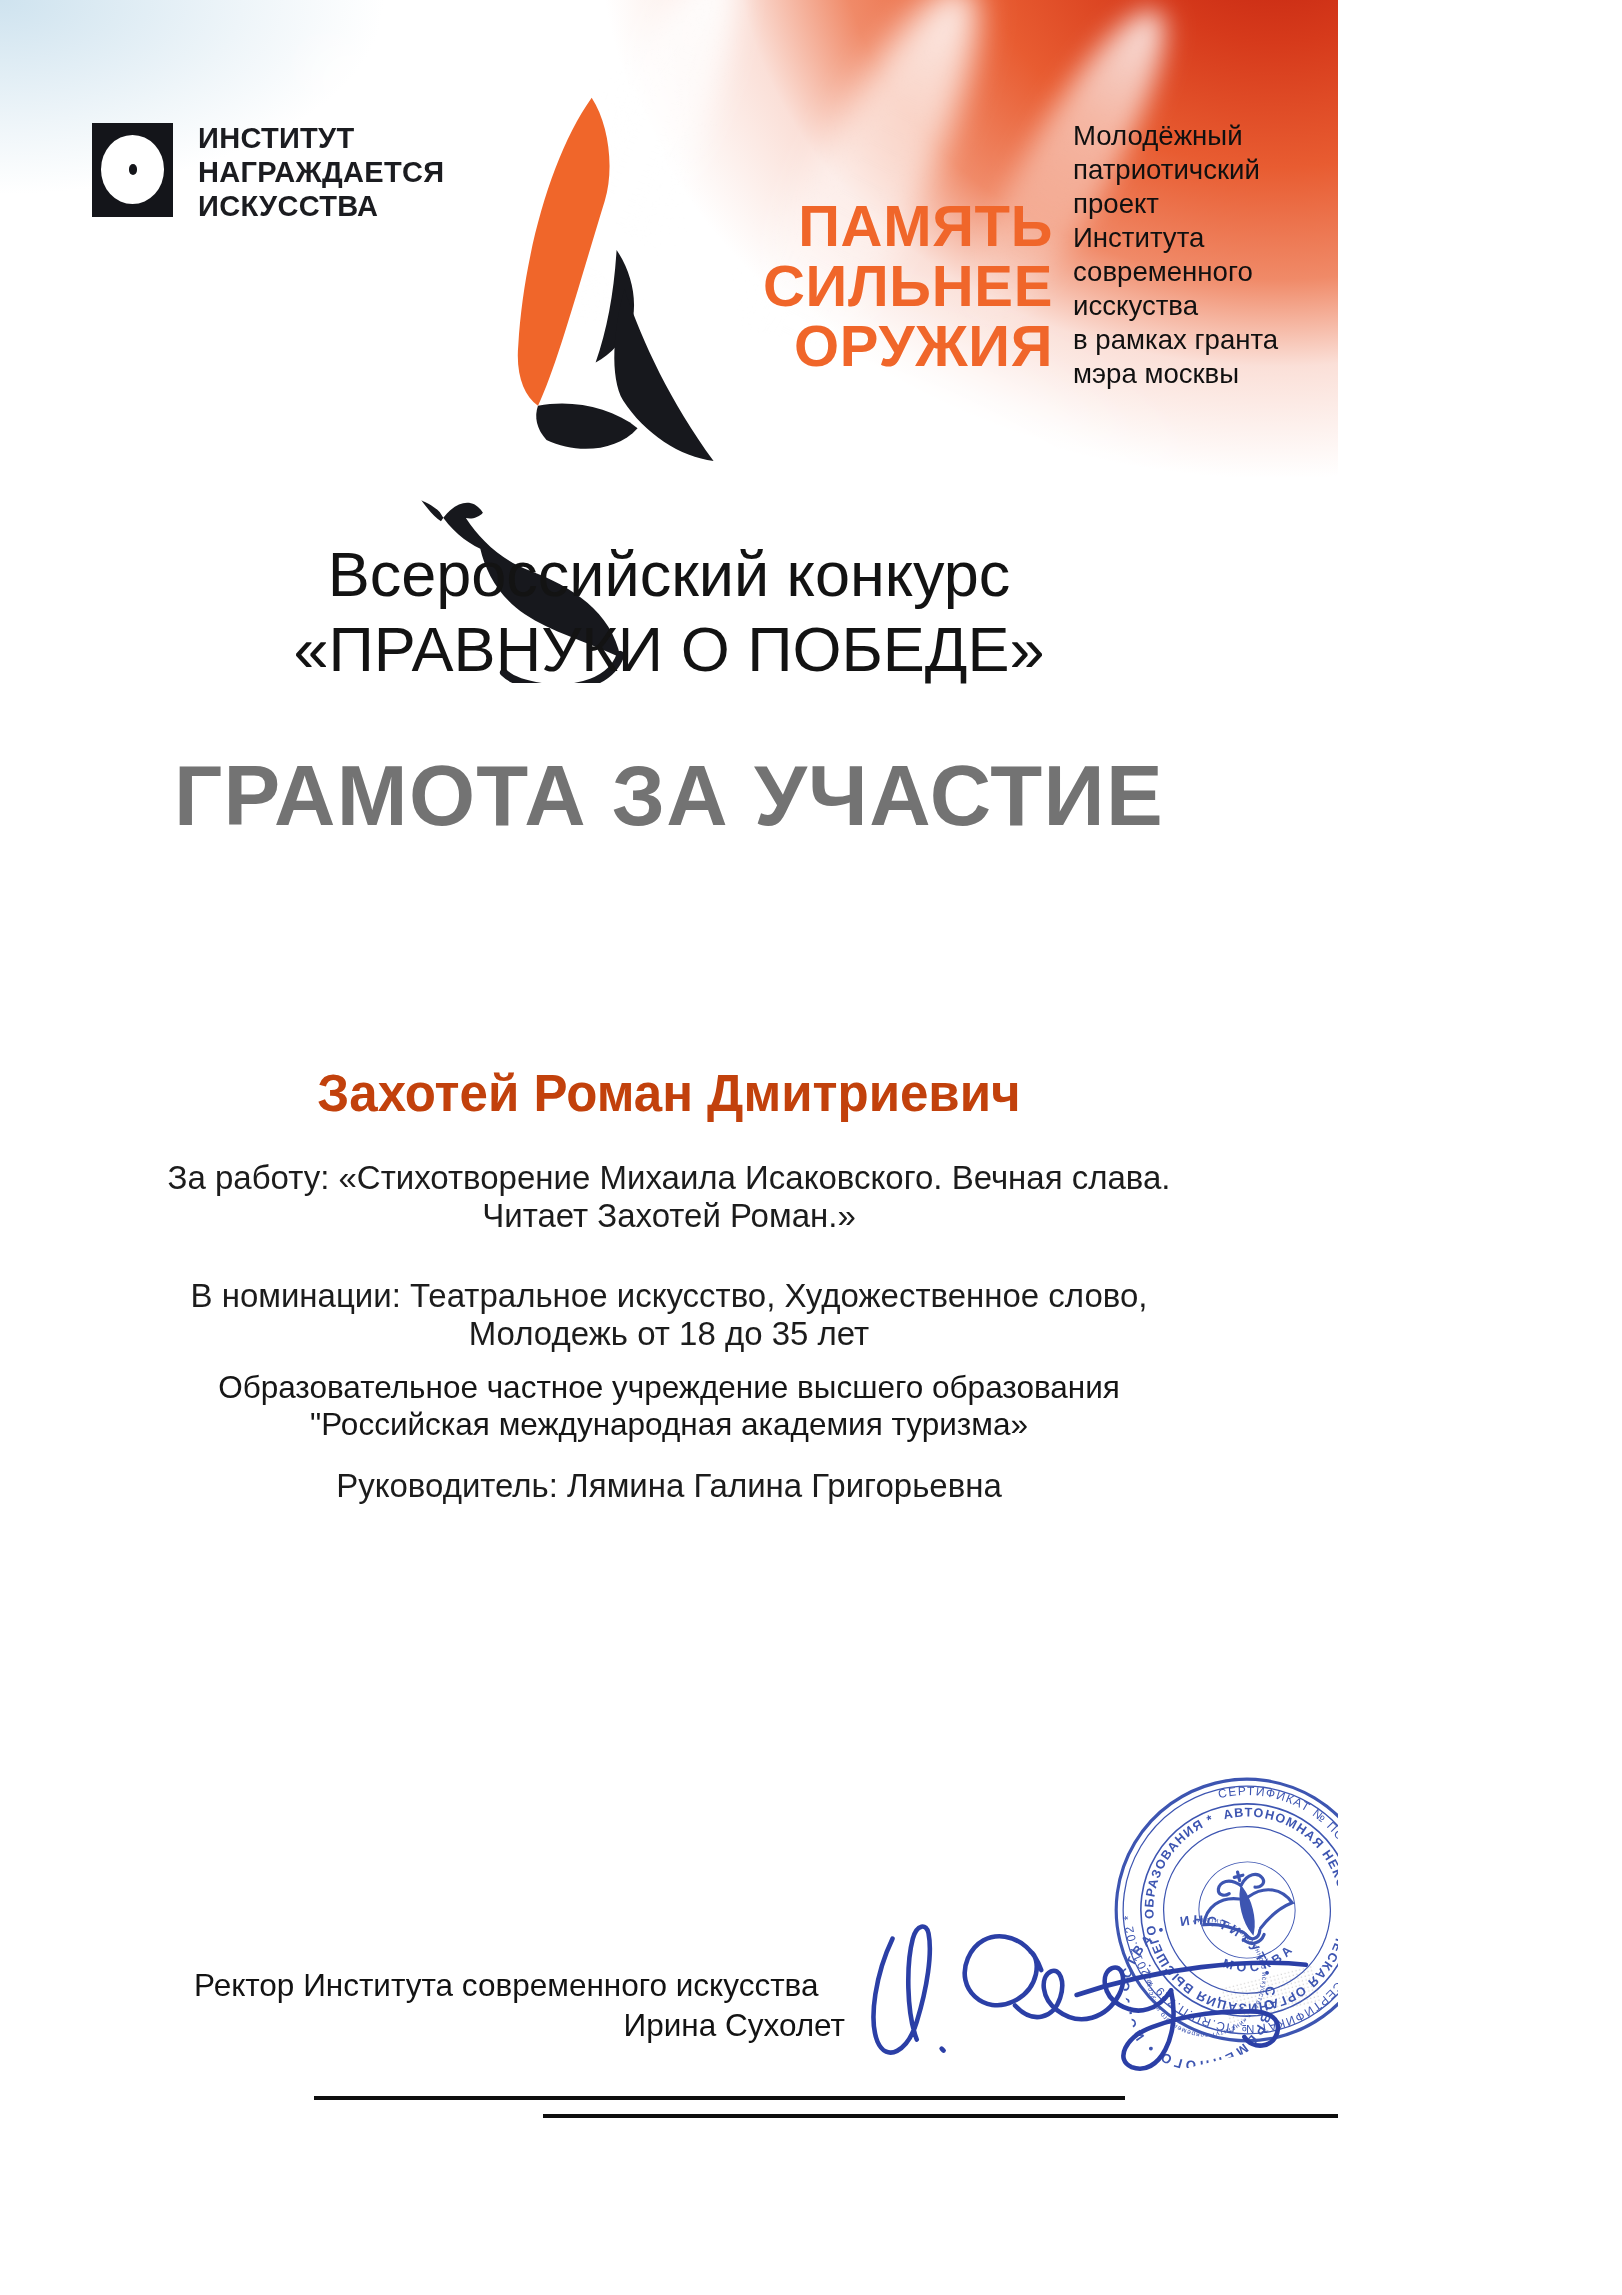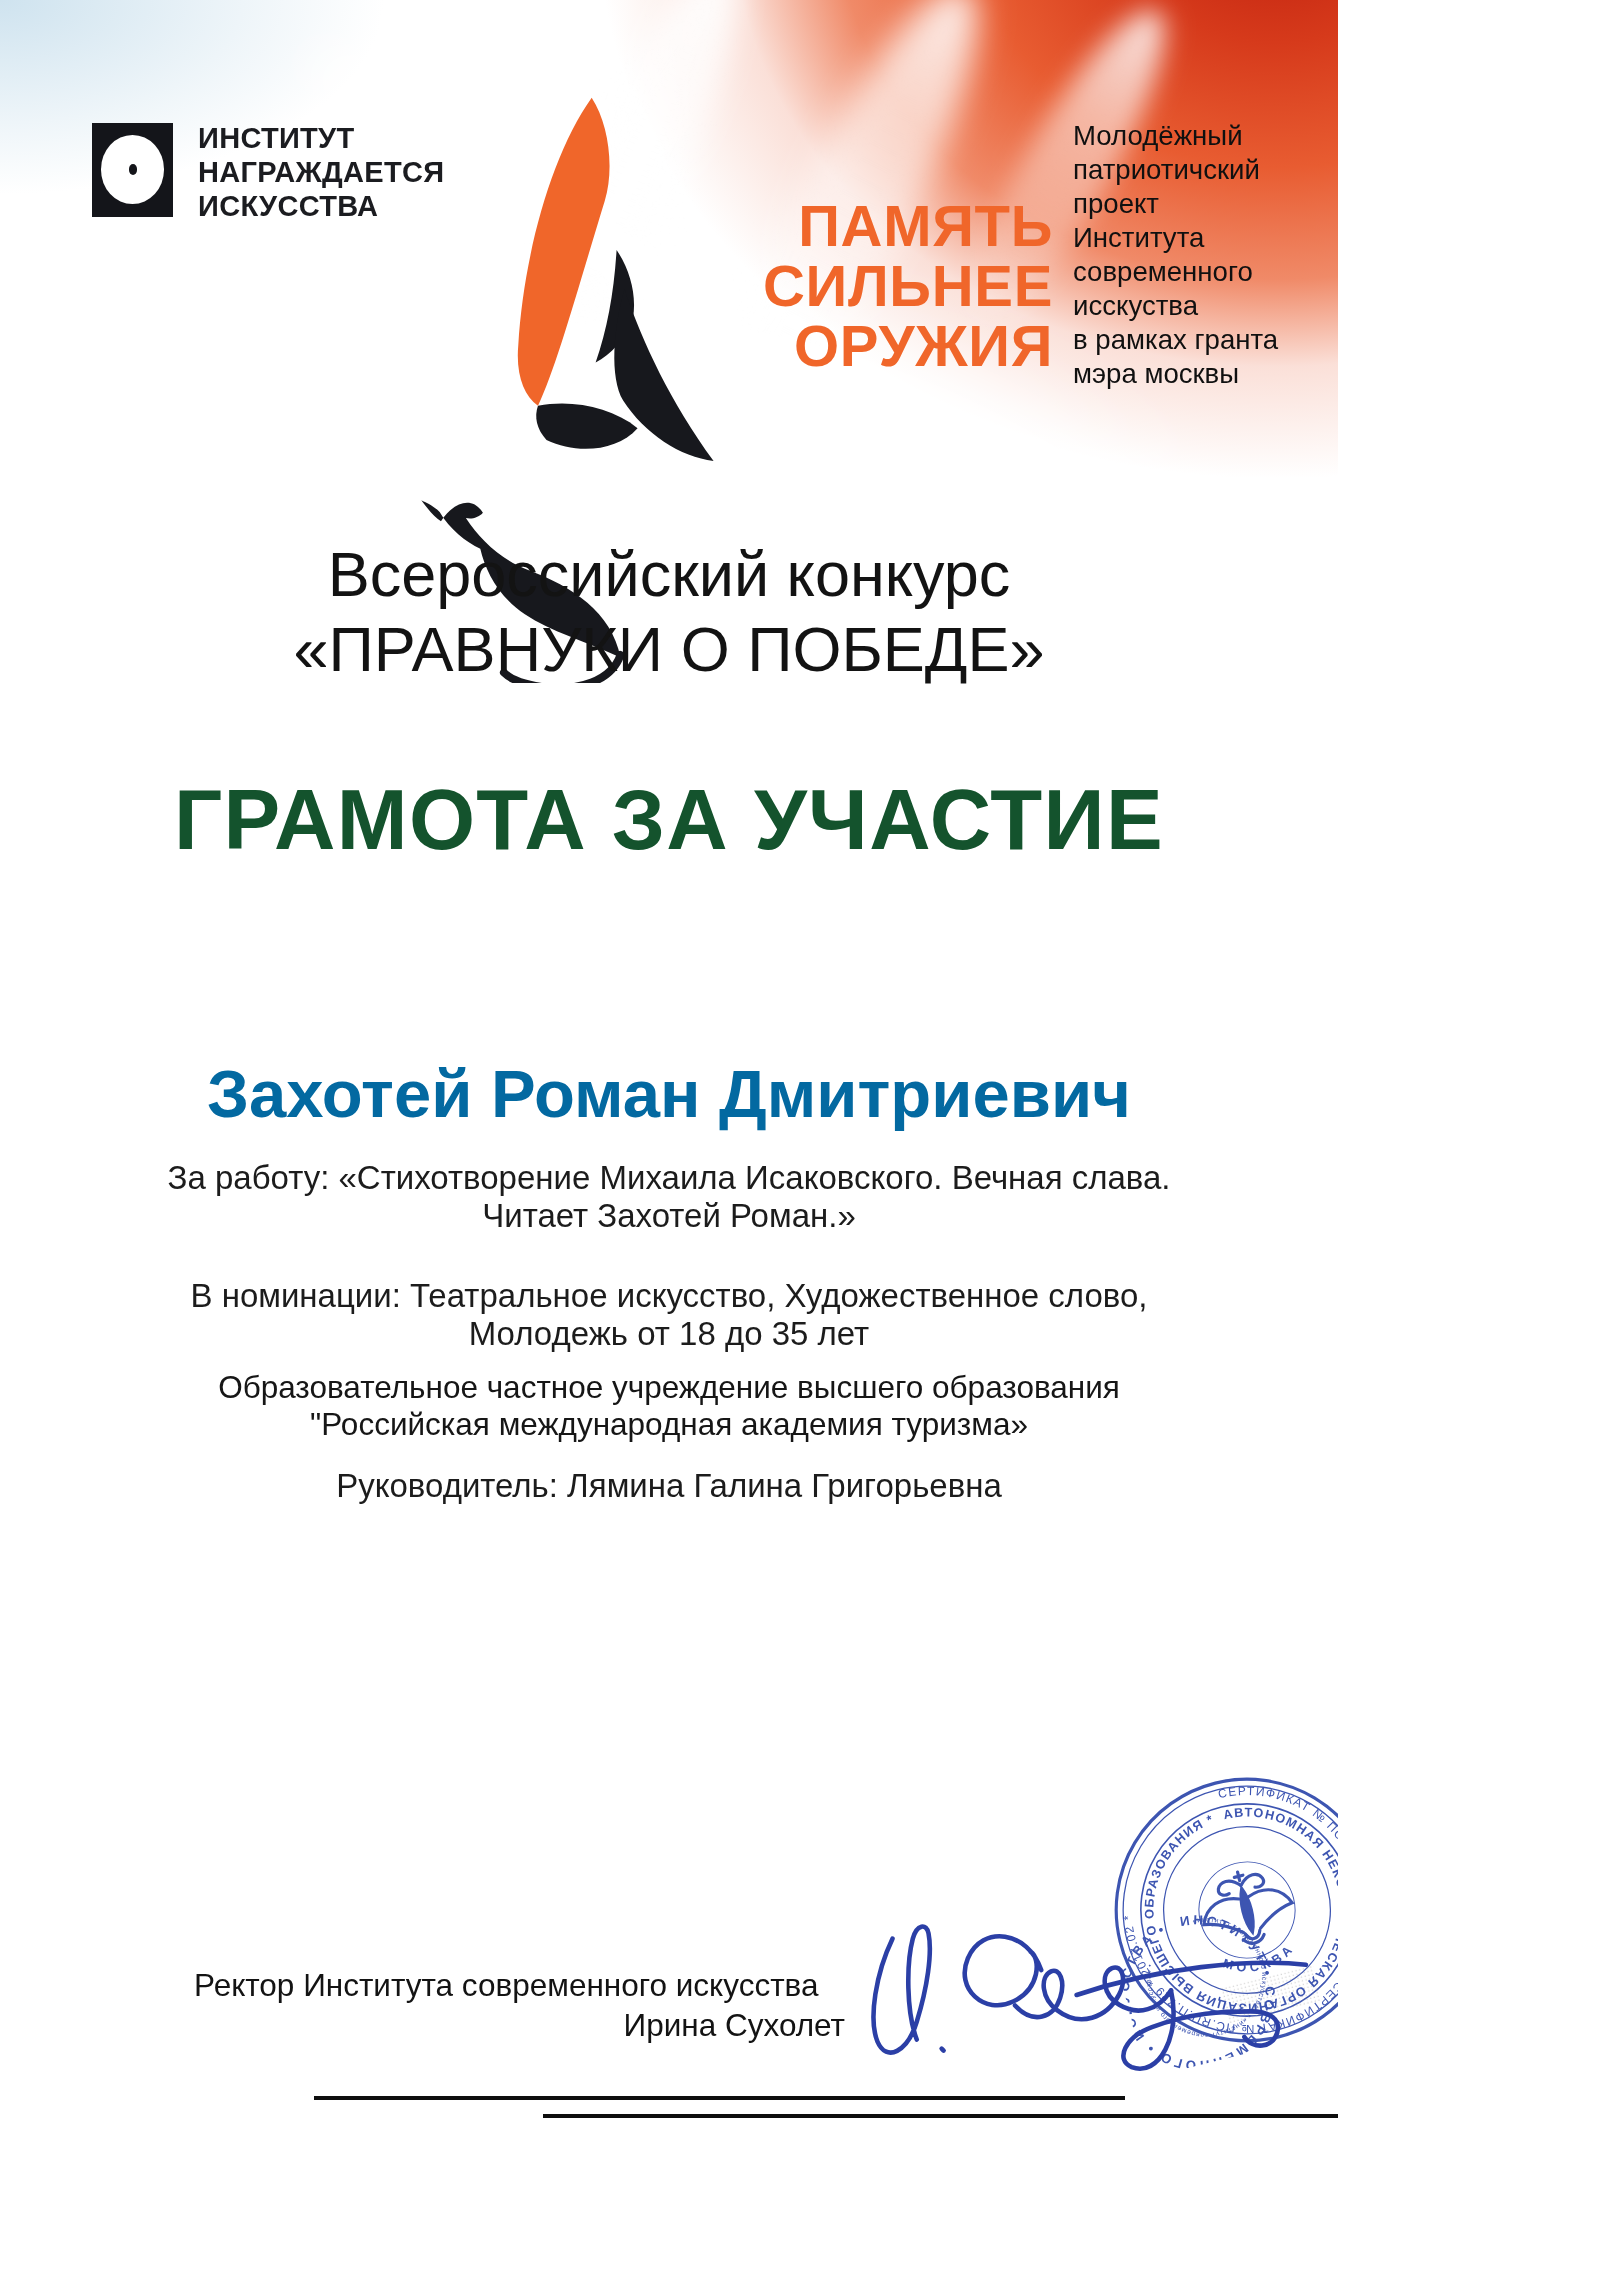--- a/index.html
+++ b/index.html
@@ -52,23 +52,23 @@
   
   .pamyat{
     position:absolute;left:763px;top:196px;
     font-size:58px;line-height:60px;font-weight:700;letter-spacing:0.7px;
     color:var(--accent,#f0662a);
     text-align:right;
   }
   
   .cblock{position:absolute;left:0;width:100%;text-align:center;}
   .contest{top:537px;font-size:63px;line-height:75px;color:#131313;}
-  .award-title{top:752px;font-size:85px;line-height:88px;font-weight:700;letter-spacing:1.3px;color:#14532d;margin-top:24px;}
+  .award-title{top:752px;font-size:85px;line-height:88px;font-weight:700;letter-spacing:1.3px;color:#737373;}
   .awarded{top:886px;font-size:64px;line-height:67px;letter-spacing:1.3px;color:#151515;}
-  .recipient{top:1067px;font-size:67px;line-height:54px;font-weight:700;color:#0369a1;}
+  .recipient{top:1067px;font-size:51px;line-height:54px;font-weight:700;color:#c2410c;}
   .work{top:1159px;font-size:33px;line-height:38px;color:#1c1c1c;}
   .nomination{top:1277px;font-size:33px;line-height:38px;color:#1c1c1c;}
   .organization{top:1369px;font-size:31.5px;line-height:37px;color:#161616;}
   .supervisor{top:1467px;font-size:33px;line-height:38px;color:#1c1c1c;}
   
   .sig-pos{position:absolute;left:194px;top:1967px;font-size:31.5px;color:#131313;}
   .sig-name{position:absolute;left:194px;top:2007px;width:651px;text-align:right;font-size:31.5px;color:#131313;}
   .line1{position:absolute;left:314px;top:2096px;width:811px;height:3.9px;background:#0e0e0e;}
   .line2{position:absolute;left:543px;top:2114px;width:815px;height:3.9px;background:#0e0e0e;}
   .footer{top:2147px;font-size:33px;color:#141414;}

